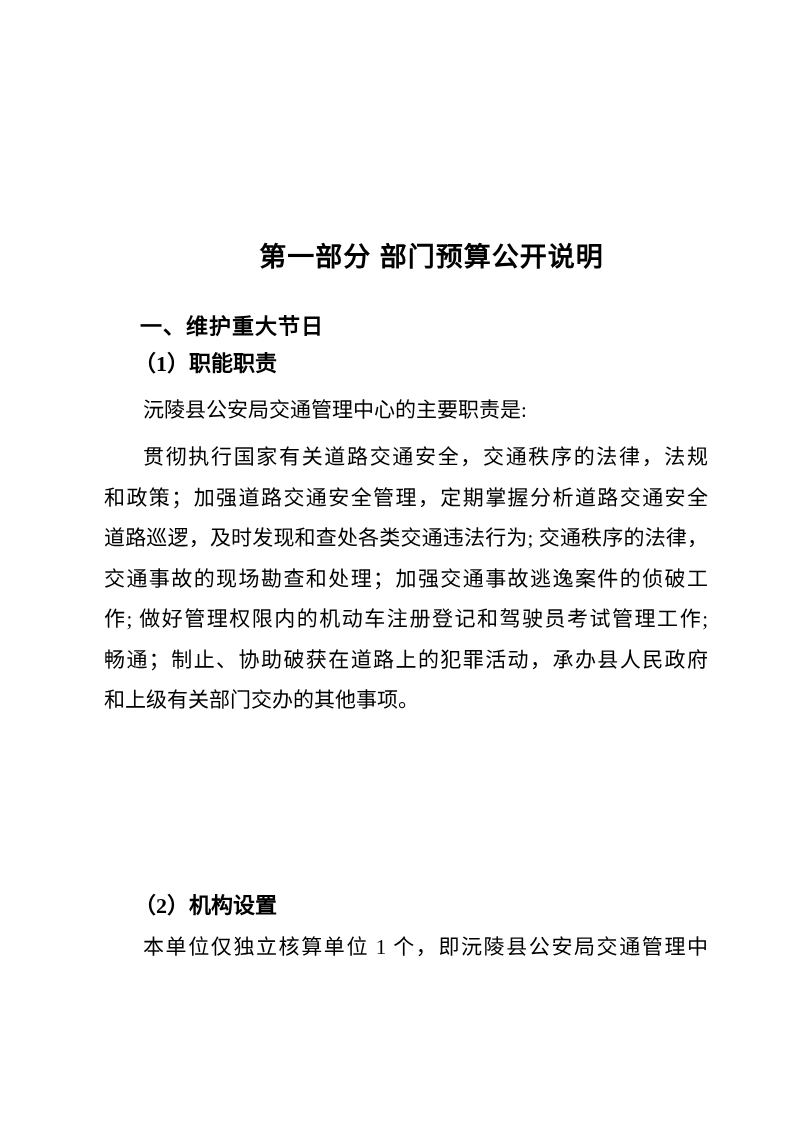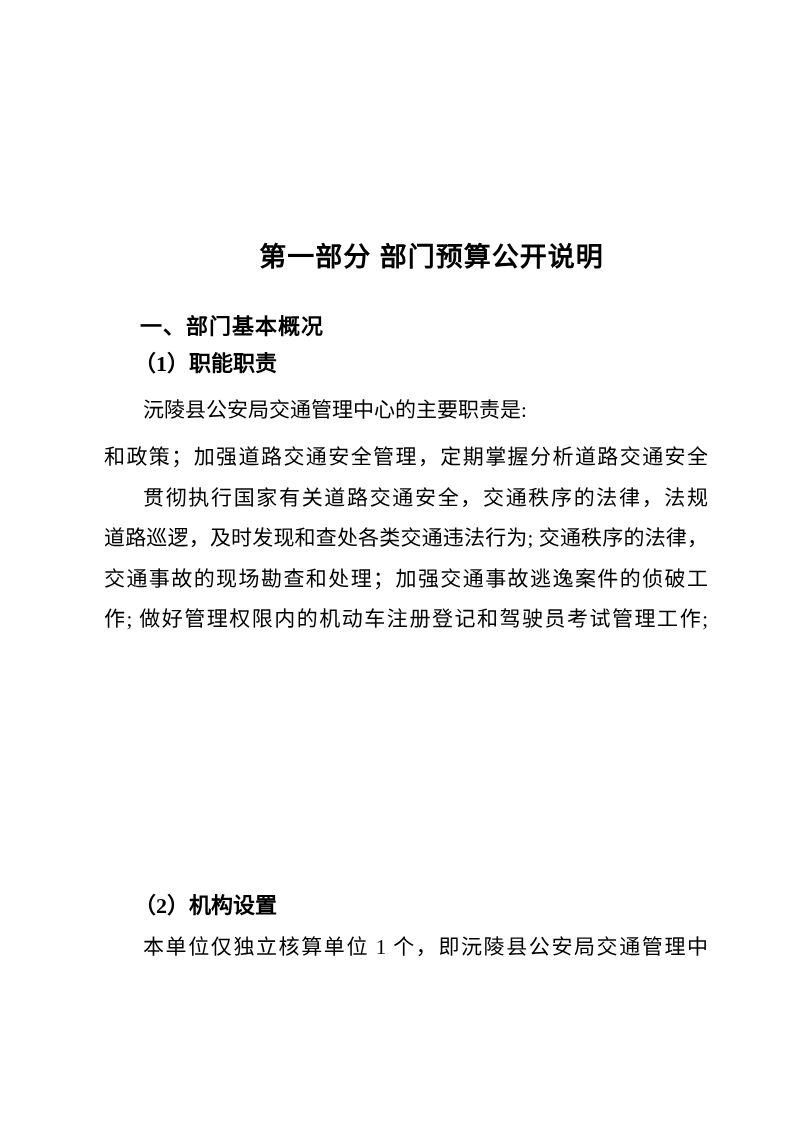--- a/index.html
+++ b/index.html
@@ -101,32 +101,34 @@
 </style>
 </head>
 <body>
 
 <div class="page">
 
   <h1 class="doc-title">第一部分 部门预算公开说明</h1>
 
   <div class="content">
 
-    <h2 class="heading-1">一、部门基本概况</h2>
+    <h2 class="heading-1">一、维护重大节日</h2>
 
     <h3 class="heading-2 sub1">（1）职能职责</h3>
 
     <p class="para-intro">沅陵县公安局交通管理中心的主要职责是:</p>
 
     <div class="para-duties">
+      <div class="line first">贯彻执行国家有关道路交通安全，交通秩序的法律，法规</div>
       <div class="line">和政策；加强道路交通安全管理，定期掌握分析道路交通安全</div>
-      <div class="line first">贯彻执行国家有关道路交通安全，交通秩序的法律，法规</div>
       <div class="line">道路巡逻，及时发现和查处各类交通违法行为; 交通秩序的法律，</div>
       <div class="line">交通事故的现场勘查和处理；加强交通事故逃逸案件的侦破工</div>
       <div class="line">作; 做好管理权限内的机动车注册登记和驾驶员考试管理工作;</div>
+      <div class="line">畅通；制止、协助破获在道路上的犯罪活动，承办县人民政府</div>
+      <div class="line last">和上级有关部门交办的其他事项。</div>
     </div>
 
     <h3 class="heading-2 sub2">（2）机构设置</h3>
 
     <p class="para-org">本单位仅独立核算单位 1 个，即沅陵县公安局交通管理中</p>
 
   </div>
 </div>
 
 </body></html>

